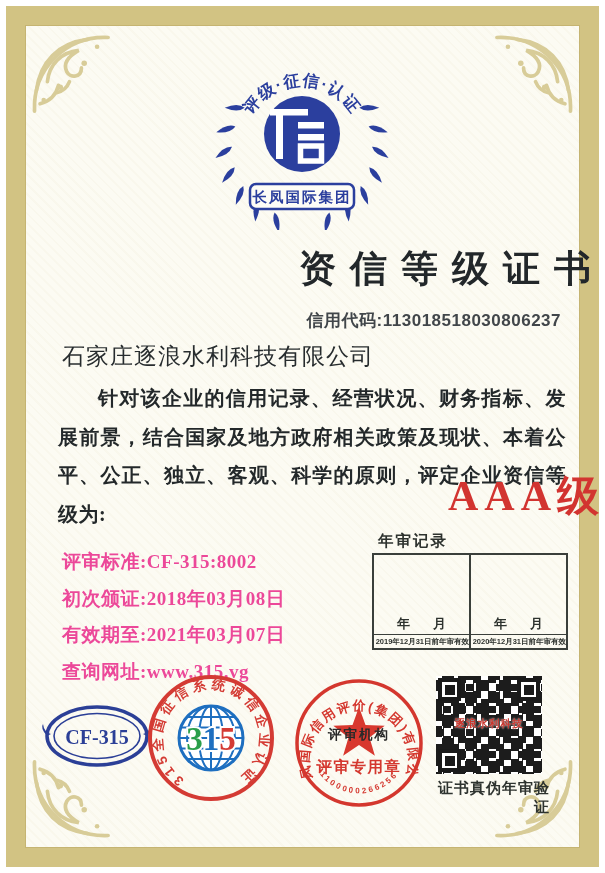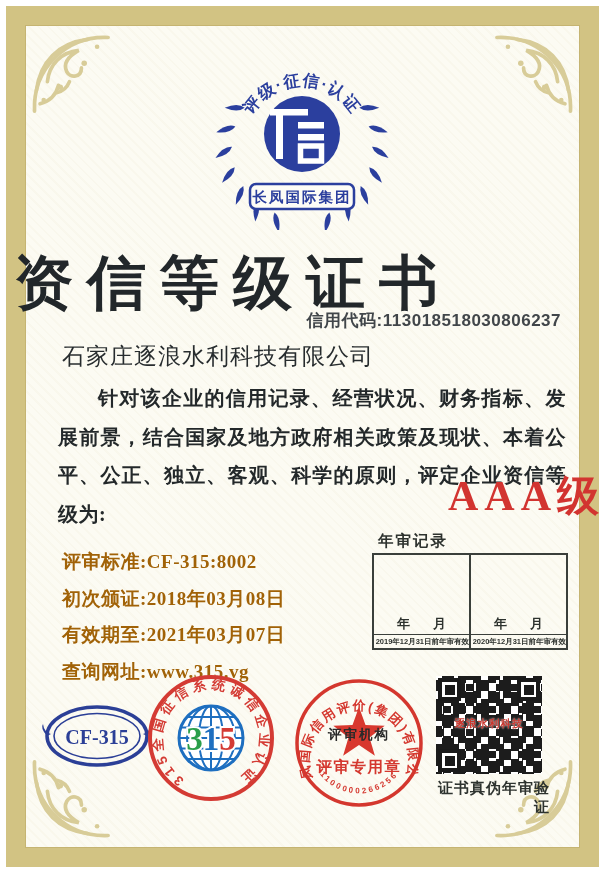--- a/index.html
+++ b/index.html
@@ -10,30 +10,30 @@
   .band{position:absolute;inset:6px;border:19px solid #d2c383;box-sizing:border-box;
         box-shadow:inset 0 0 0 1px #c5b472;}
   .flourish{position:absolute;width:92px;height:92px;}
   .fl-tl{left:29px;top:32px;}
   .fl-tr{right:29px;top:32px;transform:scaleX(-1);}
   .fl-bl{left:29px;bottom:32px;transform:scaleY(-1);}
   .fl-br{right:29px;bottom:32px;transform:scale(-1,-1);}
 
   .emblem{position:absolute;left:214px;top:64px;}
 
-  .title{position:absolute;top:244px;left:0;width:100%;text-align:left;
-         font-size:59px;font-weight:900;color:#22272a;letter-spacing:14px;text-indent:14px;}
+  .title{position:absolute;top:244px;left:0;width:100%;text-align:right;
+         font-size:37px;font-weight:900;color:#22272a;letter-spacing:14px;text-indent:14px;}
   .credit-code{position:absolute;top:309px;right:44px;font-size:17px;font-weight:700;color:#41464a;letter-spacing:.5px;}
   .company{position:absolute;top:341px;left:62px;font-size:23px;font-weight:400;color:#272c2e;letter-spacing:1px;}
   .body-par{position:absolute;top:379px;left:58px;width:508px;font-family:"Liberation Serif", serif;
             font-size:20px;font-weight:700;color:#23282a;line-height:38.5px;text-indent:2em;letter-spacing:.5px;text-align:justify;}
   .rating{position:absolute;top:468px;left:0;width:100%;text-align:right;font-family:"Liberation Serif", serif;
           font-size:42px;font-weight:700;color:#d23430;letter-spacing:6px;}
   .fields{position:absolute;top:544px;left:62px;list-style:none;margin:0;padding:0;}
-  .fields li{font-family:"Liberation Serif", serif;font-size:19px;font-weight:700;color:#a16207;
+  .fields li{font-family:"Liberation Serif", serif;font-size:19px;font-weight:700;color:#ec4899;
              line-height:36.5px;letter-spacing:.5px;}
 
   .review-label{position:absolute;top:531px;left:378px;font-family:"Liberation Serif", serif;
                 font-size:15.5px;font-weight:700;color:#2d322e;letter-spacing:2px;}
   .review-box{position:absolute;top:553px;left:372px;width:196px;height:97px;border:2px solid #3a3f3b;
               box-sizing:border-box;display:flex;}
   .review-cell{position:relative;flex:1;}
   .review-cell + .review-cell{border-left:2px solid #3a3f3b;}
   .ym-row{position:absolute;left:0;bottom:15px;width:100%;display:flex;justify-content:space-evenly;
           font-family:"Liberation Serif", serif;font-size:13px;font-weight:700;color:#2d322e;}

